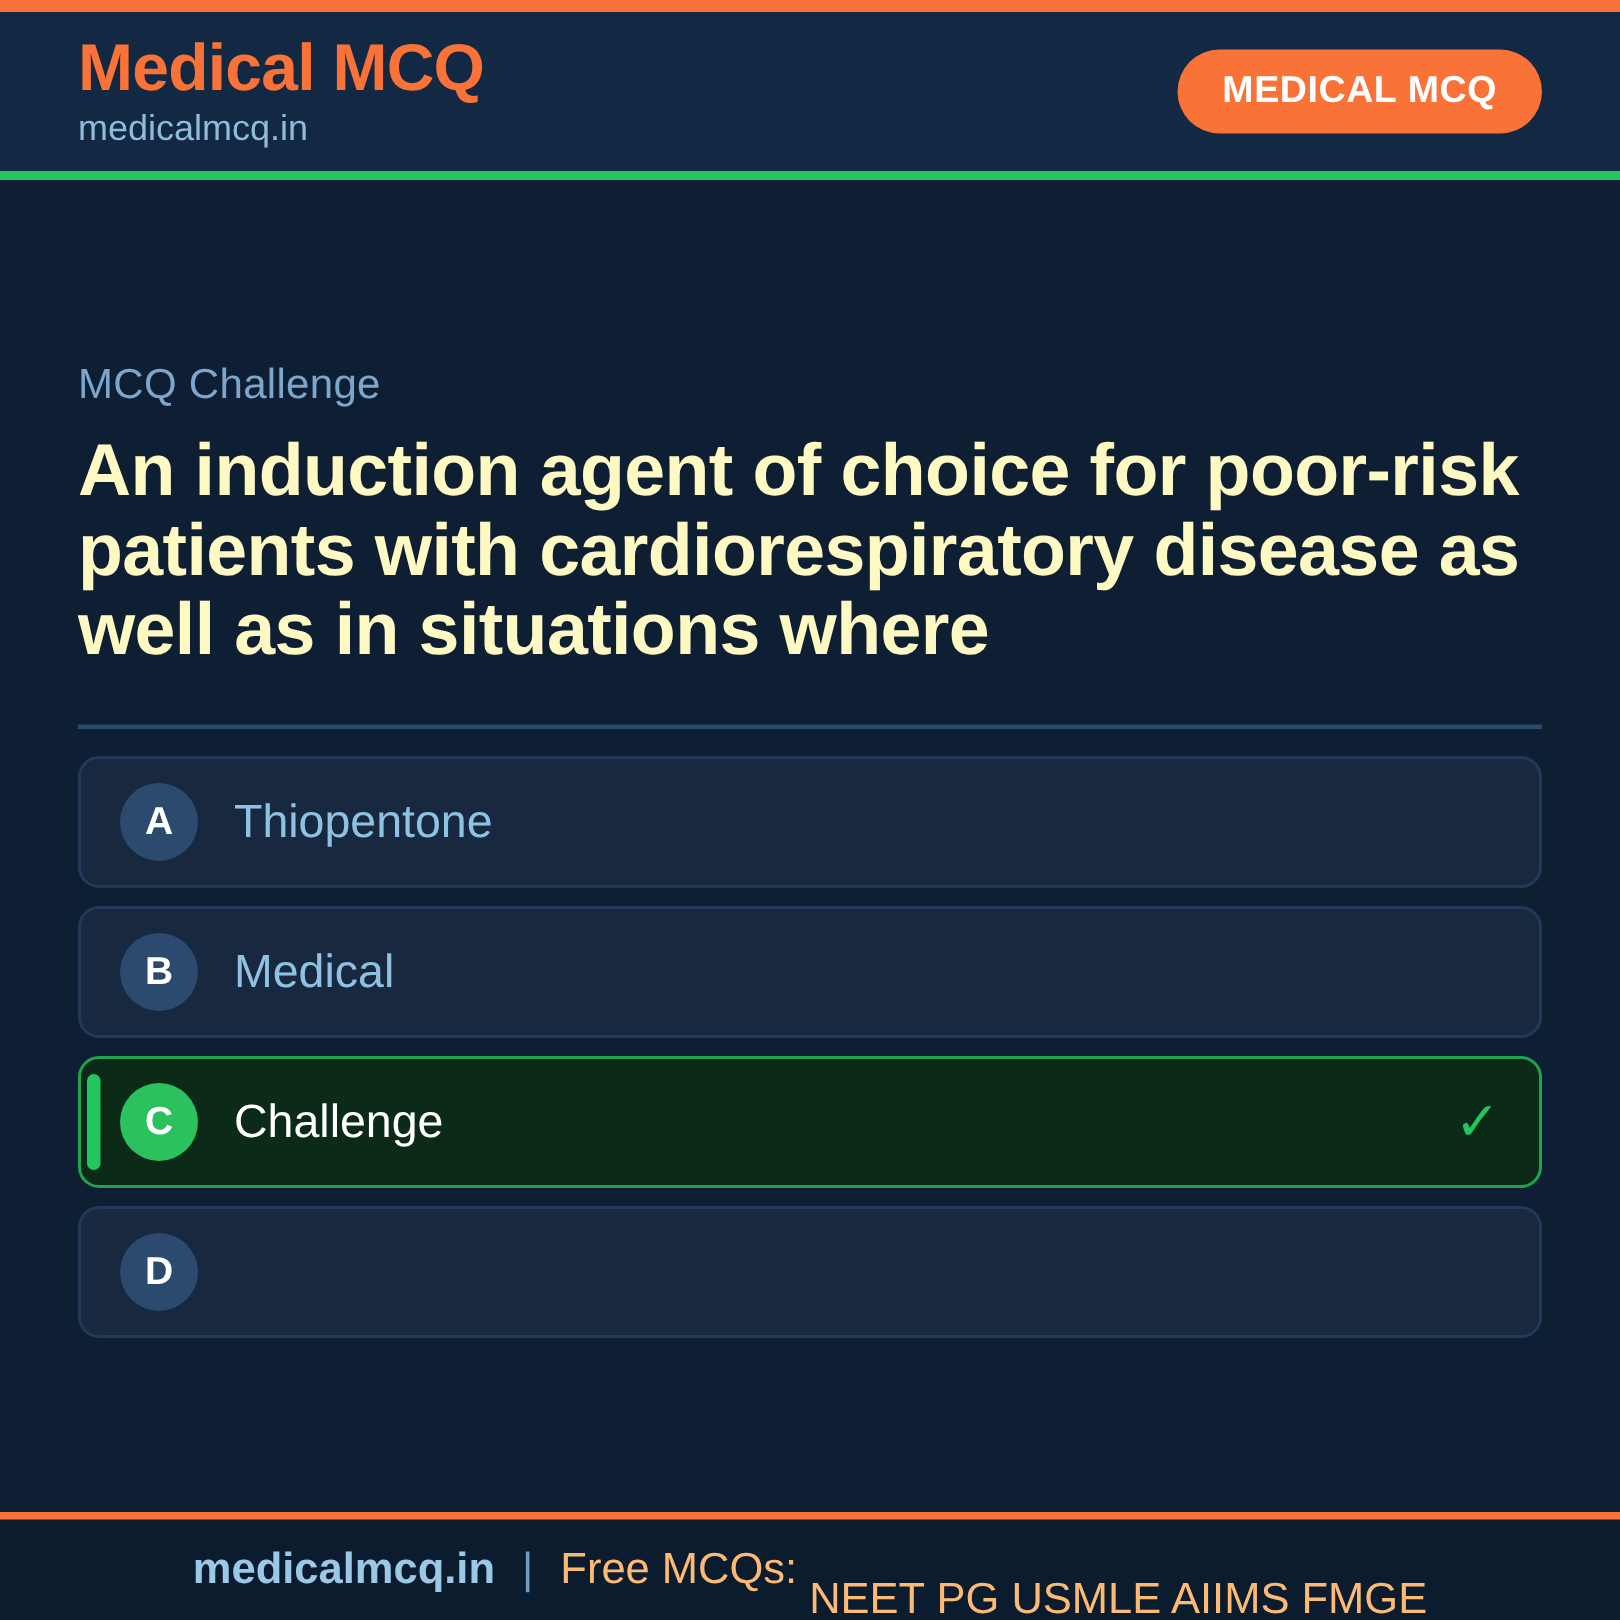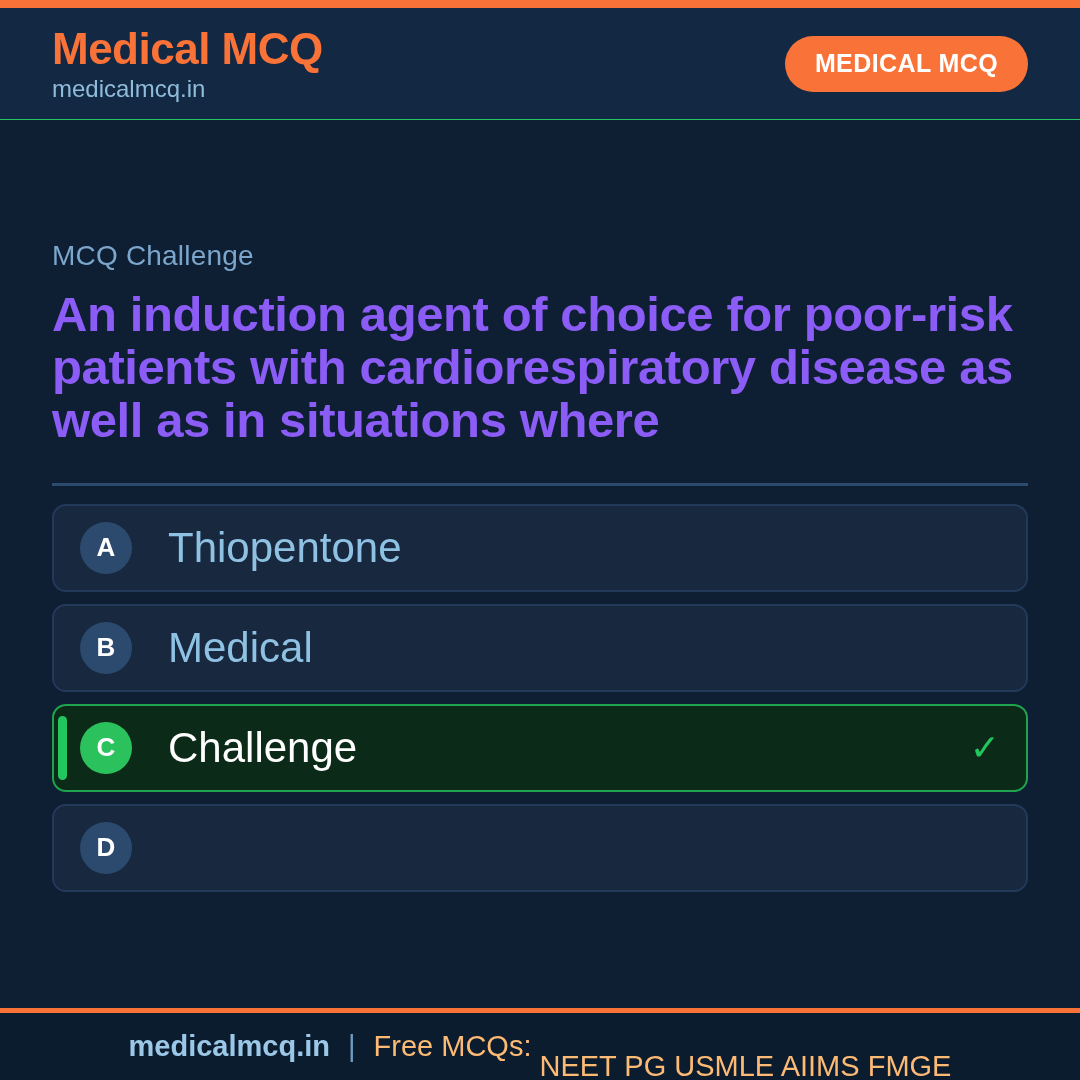--- a/index.html
+++ b/index.html
@@ -29,21 +29,21 @@
     width: 100%;
     background: #f97338;
     flex: 0 0 auto;
   }
 
   
   .header {
     flex: 0 0 auto;
     height: 112px;
     background: #132842;
-    border-bottom: 1px solid #22c55e;
+    border-bottom: 6px solid #22c55e;
     box-sizing: border-box;
     display: flex;
     align-items: center;
     justify-content: space-between;
     padding: 0 52px;
   }
   .brand-block {
     display: flex;
     flex-direction: column;
     justify-content: center;
@@ -86,21 +86,21 @@
     font-size: 28px;
     color: #7ca6cc;
     font-weight: normal;
     letter-spacing: 0.2px;
   }
   .question {
     margin-top: 16px;
     font-size: 49px;
     line-height: 1.08;
     font-weight: bold;
-    color: #8b5cf6;
+    color: #fef9c3;
     letter-spacing: -0.4px;
     max-width: 990px;
   }
   .divider {
     margin-top: 36px;
     height: 3px;
     background: #2b4a6d;
     width: 100%;
   }
 
@@ -129,22 +129,22 @@
     border-radius: 50%;
     background: #2c4a6e;
     color: #ffffff;
     font-size: 26px;
     font-weight: bold;
     display: flex;
     align-items: center;
     justify-content: center;
   }
   .option .label {
-    margin-left: 36px;
-    font-size: 42px;
+    margin-left: 24px;
+    font-size: 31px;
     color: #8fc1e3;
     font-weight: normal;
     letter-spacing: 0px;
   }
   .option .check {
     margin-left: auto;
     font-size: 36px;
     color: #22c55e;
     line-height: 1;
     visibility: hidden;

